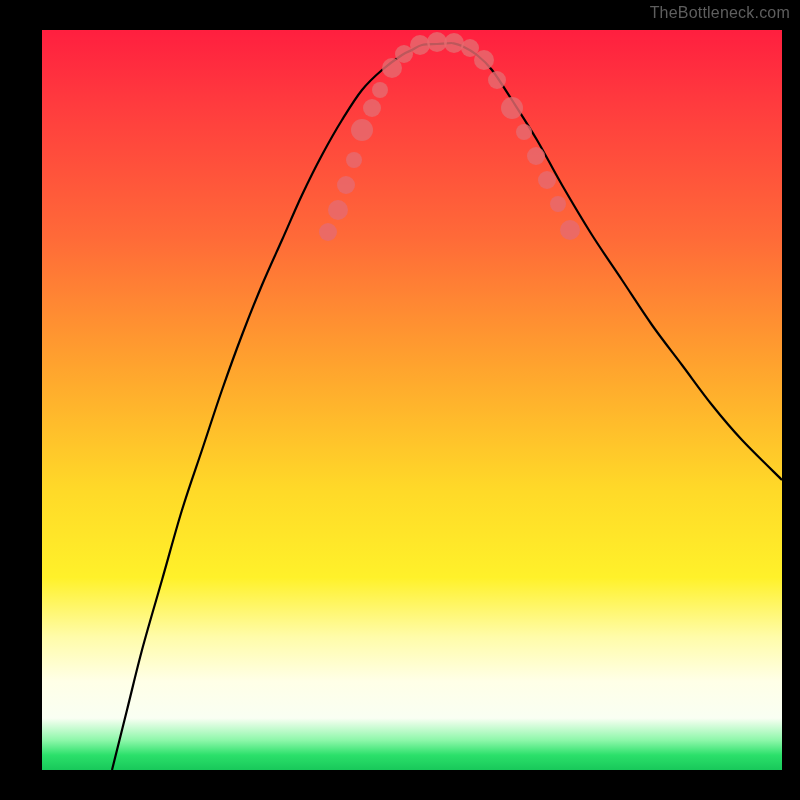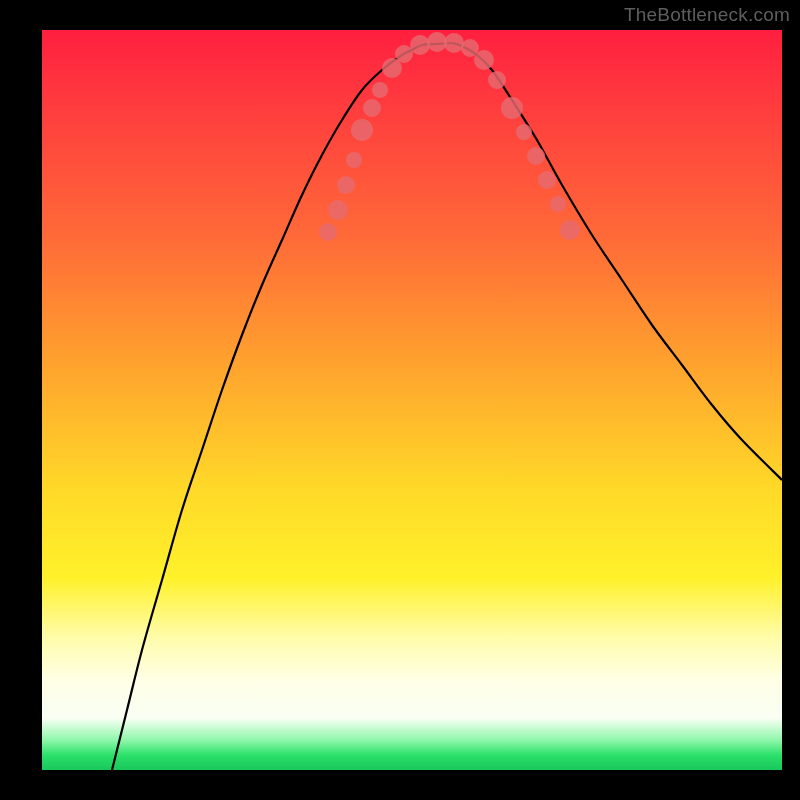--- a/index.html
+++ b/index.html
@@ -15,21 +15,21 @@
     position: relative;
     width: 800px;
     height: 800px;
     background: #000;
   }
   .watermark {
     position: absolute;
     top: 4px;
     right: 10px;
     color: #5e5e5e;
-    font-size: 19px;
+    font-size: 16px;
     font-weight: 500;
     letter-spacing: 0.2px;
     z-index: 10;
   }
   .plot-area {
     position: absolute;
     left: 42px;
     top: 30px;
     width: 740px;
     height: 740px;

